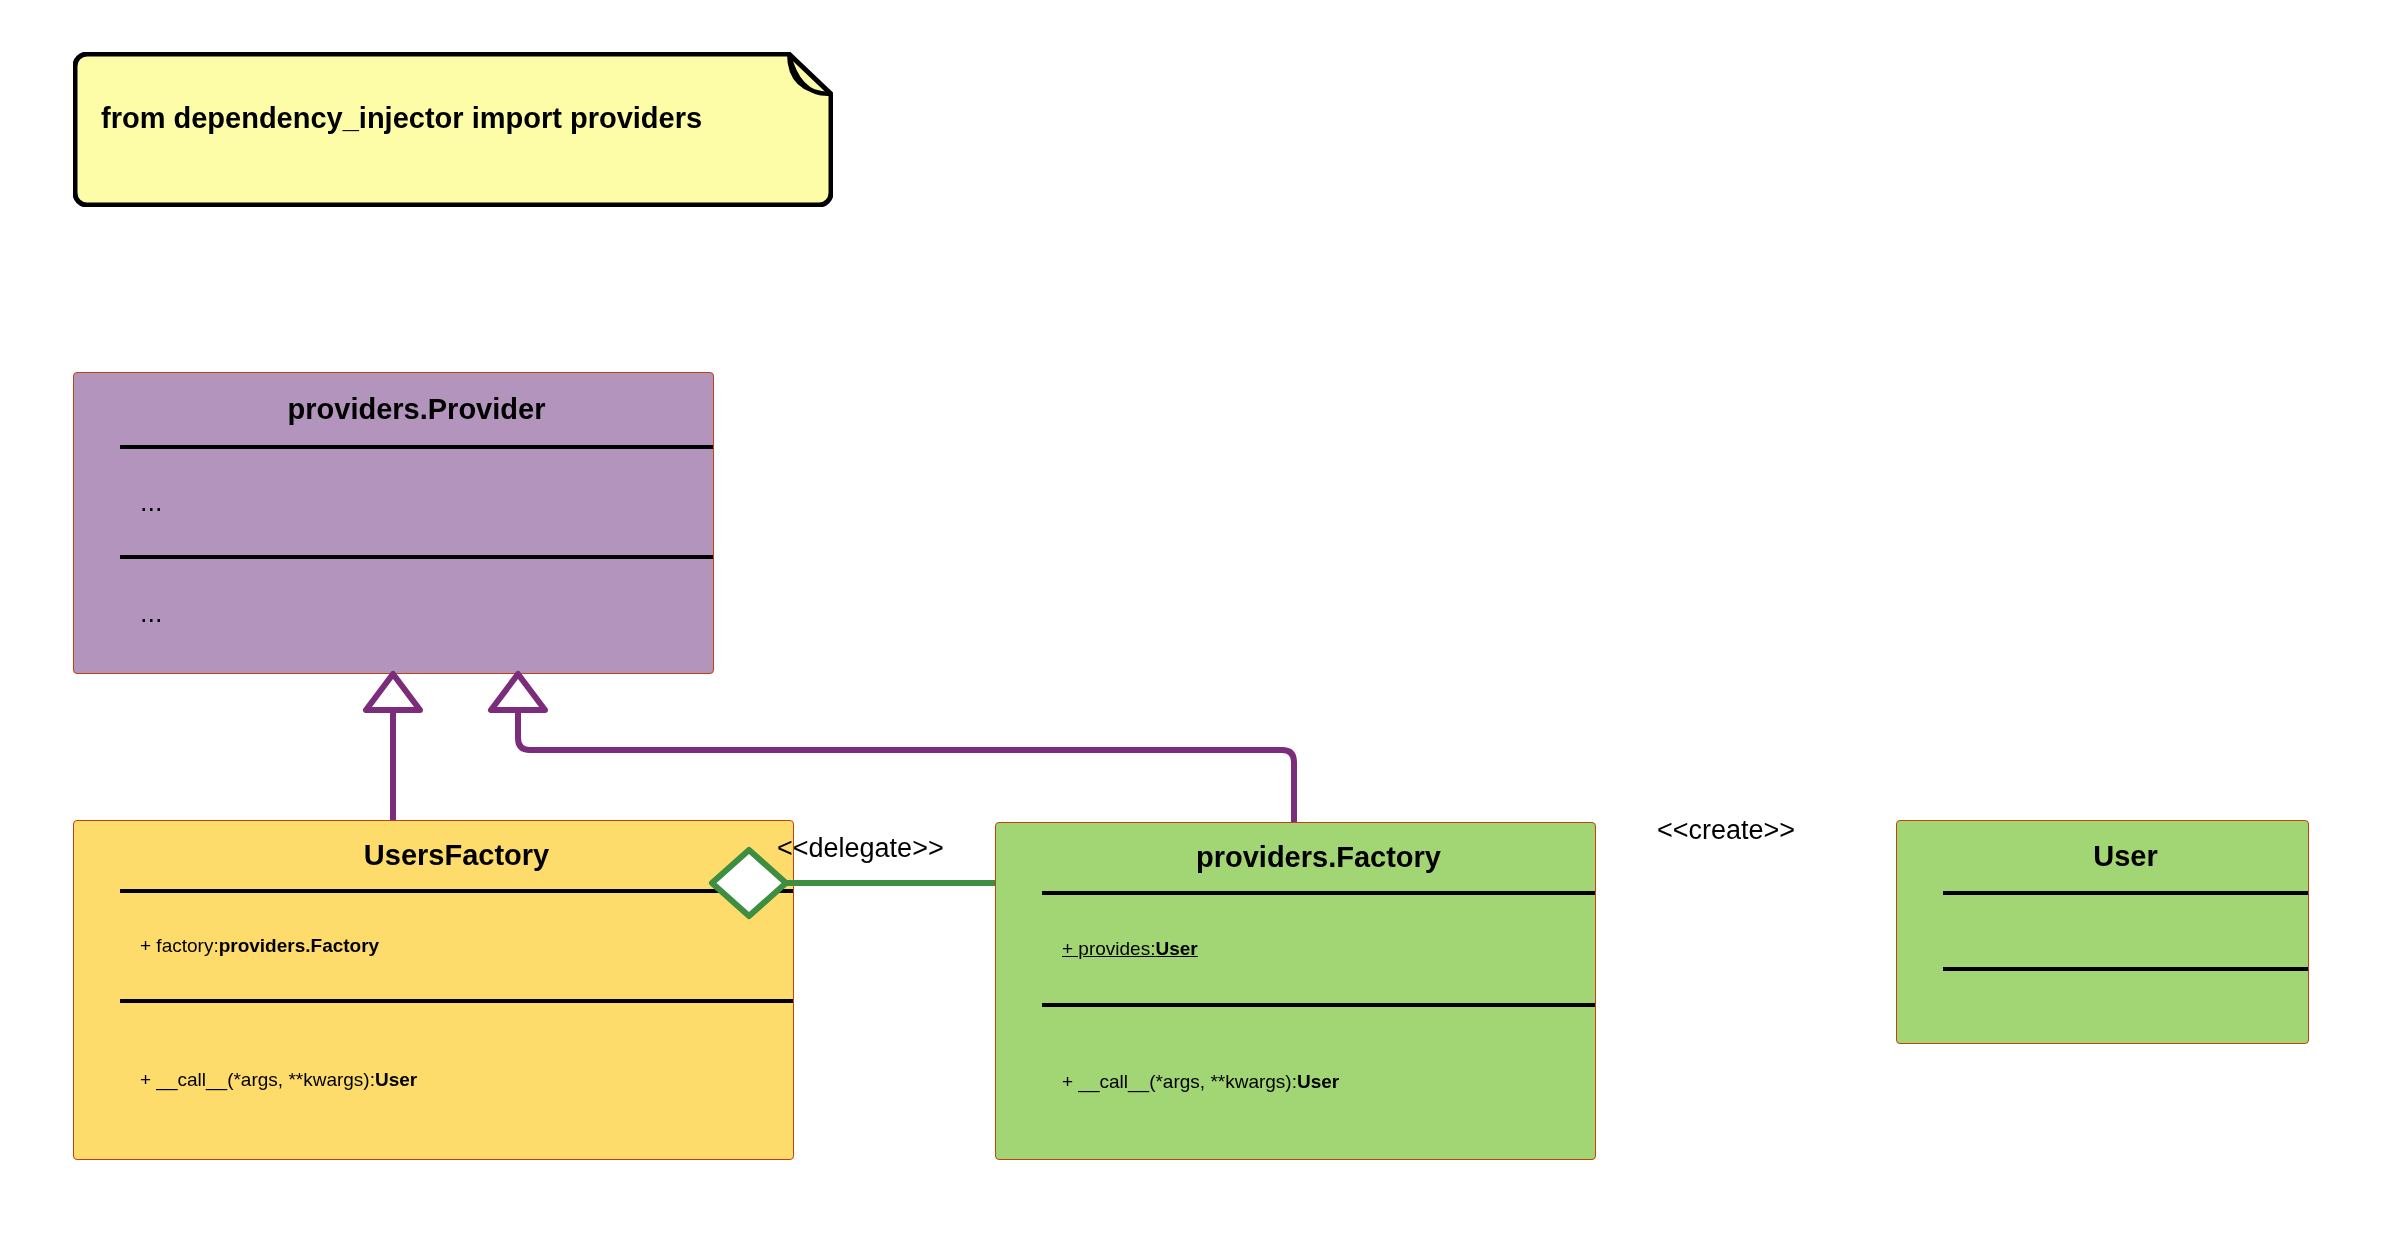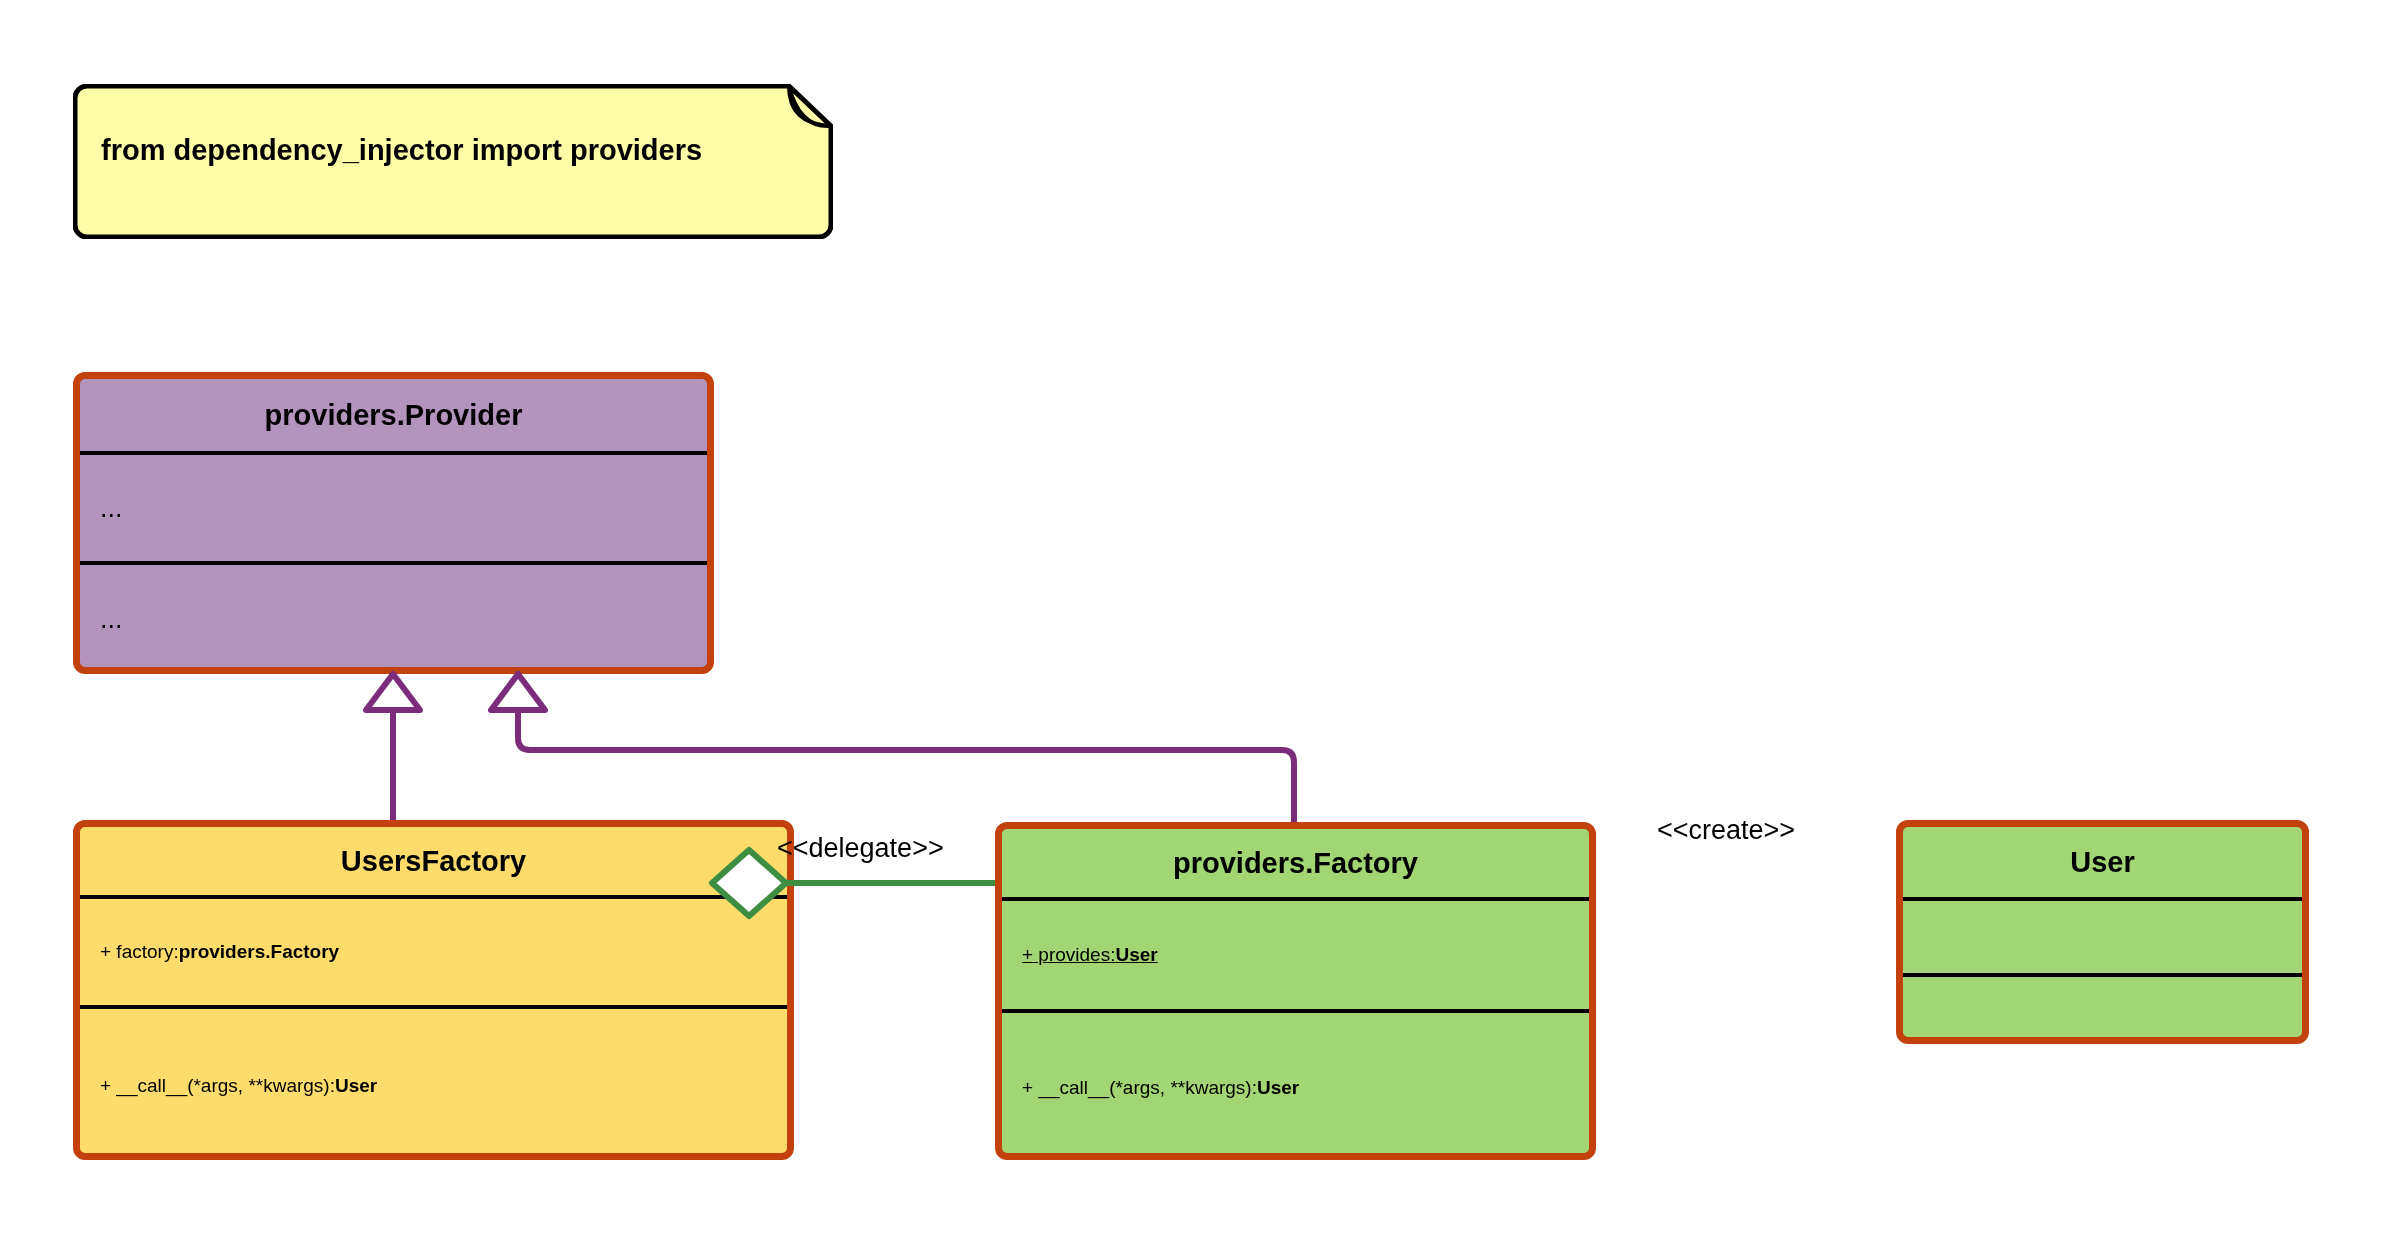--- a/index.html
+++ b/index.html
@@ -13,21 +13,21 @@
     height: 1238px;
     background: #ffffff;
     font-family: "Liberation Sans", sans-serif;
     overflow: hidden;
   }
 
   
   .note {
     position: absolute;
     left: 73px;
-    top: 84px;
+    top: 52px;
     width: 624px;
     height: 155px;
   }
   .note-shape {
     position: absolute;
     inset: 0;
   }
   .note-text {
     position: absolute;
     left: 28px;
@@ -36,23 +36,24 @@
     font-size: 29px;
     font-weight: bold;
     color: #000000;
     white-space: nowrap;
   }
 
   
   .cls {
     position: absolute;
     box-sizing: border-box;
-    border: 7px solid #c2410c;
-    border-radius: 12px;
+    border: 1px solid #c2410c;
+    border-radius: 4px;
     overflow: hidden;
+    padding-left: 46px;
   }
   .cls .compartment {
     box-sizing: border-box;
     position: relative;
   }
   .cls .compartment.div {
     border-top: 4px solid #000000;
   }
   .cls .title {
     text-align: center;

